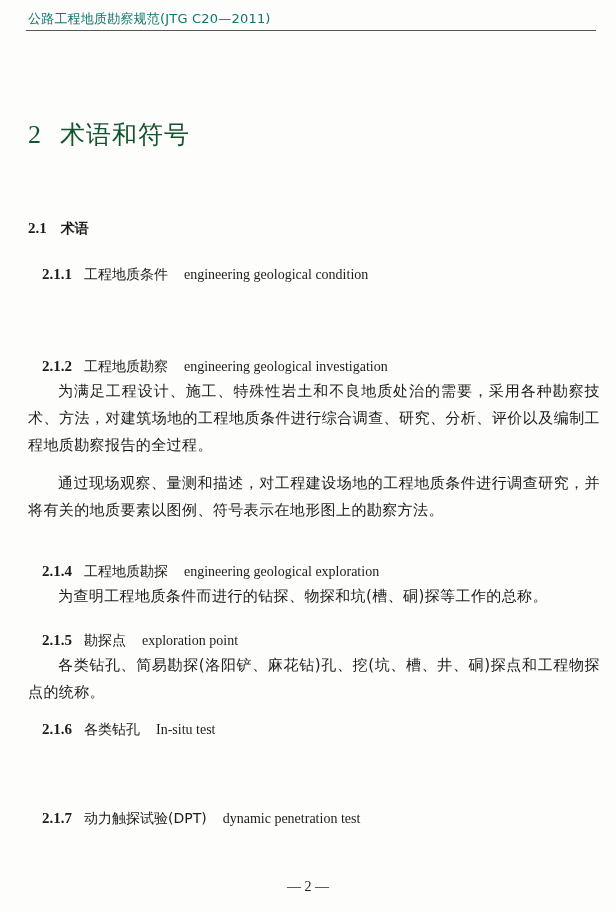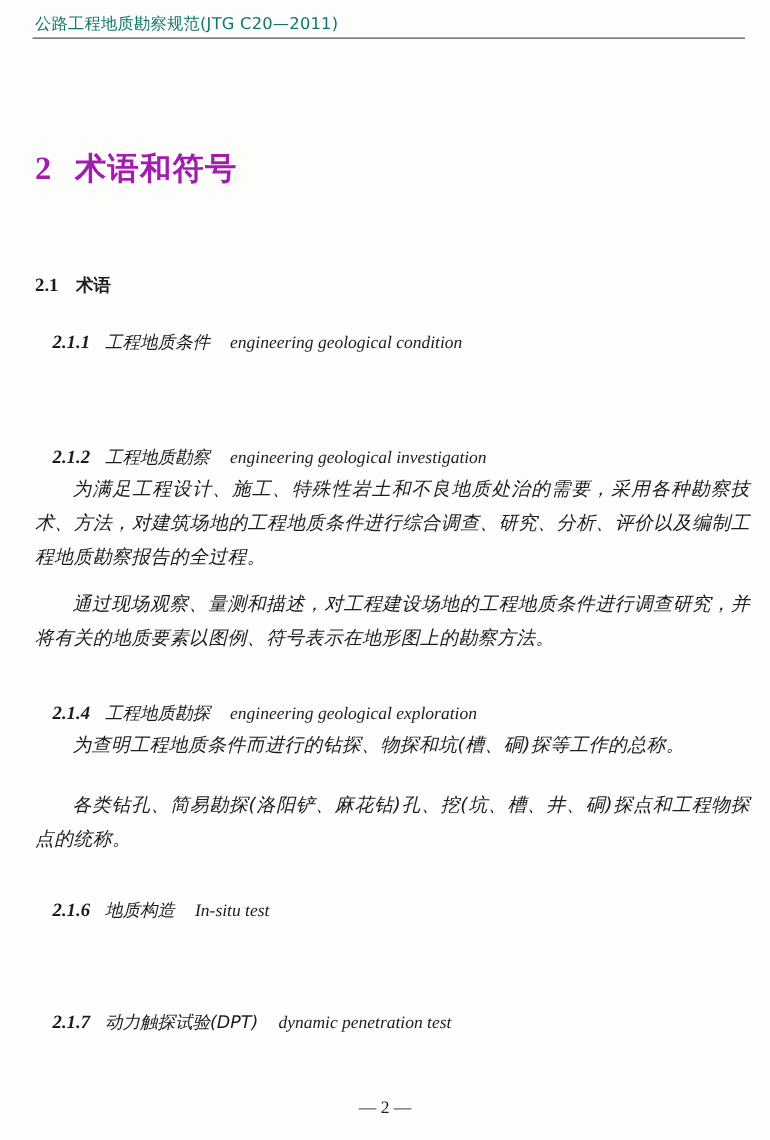--- a/index.html
+++ b/index.html
@@ -31,24 +31,24 @@
       top: 30px;
       width: 570px;
       height: 1px;
       background: #555;
     }
     .chapter-title {
       position: absolute;
       left: 28px;
       top: 118px;
       font-size: 25px;
-      color: #a21caf;
+      color: #14532d;
       letter-spacing: 1px;
       font-family: "DejaVu Sans", "Liberation Sans", sans-serif;
-      font-weight: bold;
+      font-weight: normal;
     }
     .chapter-title .num {
       margin-right: 18px;
       font-family: "Liberation Serif", serif;
       font-size: 26px;
     }
     .section-title {
       position: absolute;
       left: 28px;
       top: 220px;
@@ -58,21 +58,20 @@
     }
     .section-title .num {
       font-family: "Liberation Serif", serif;
       font-size: 15px;
       margin-right: 14px;
     }
     .term {
       position: absolute;
       left: 28px;
       width: 572px;
-      font-style: italic;
     }
     .term-head {
       font-size: 14px;
       line-height: 20px;
       padding-left: 14px;
       white-space: nowrap;
       font-family: "DejaVu Sans", "Liberation Sans", sans-serif;
     }
     .term-head .num {
       font-family: "Liberation Serif", serif;
@@ -140,26 +139,29 @@
   </div>
 
   <div class="term" style="top:561px;">
     <div class="term-head">
       <span class="num">2.1.4</span><span class="zh">工程地质勘探</span><span class="en">engineering geological exploration</span>
     </div>
     <div class="term-body">为查明工程地质条件而进行的钻探、物探和坑(槽、硐)探等工作的总称。</div>
   </div>
 
   <div class="term" style="top:630px;">
+    <div class="term-head">
+      <span class="num">2.1.5</span><span class="zh">勘探点</span><span class="en">exploration point</span>
+    </div>
     <div class="term-body">各类钻孔、简易勘探(洛阳铲、麻花钻)孔、挖(坑、槽、井、硐)探点和工程物探点的统称。</div>
   </div>
 
   <div class="term" style="top:719px;">
     <div class="term-head">
-      <span class="num">2.1.6</span><span class="zh">地质构造</span><span class="en">In-situ test</span>
+      <span class="num">2.1.6</span><span class="zh">各类钻孔</span><span class="en">In-situ test</span>
     </div>
   </div>
 
   <div class="term" style="top:808px;">
     <div class="term-head">
       <span class="num">2.1.7</span><span class="zh">动力触探试验(DPT)</span><span class="en">dynamic penetration test</span>
     </div>
   </div>
 
   <div class="page-number">— 2 —</div>

